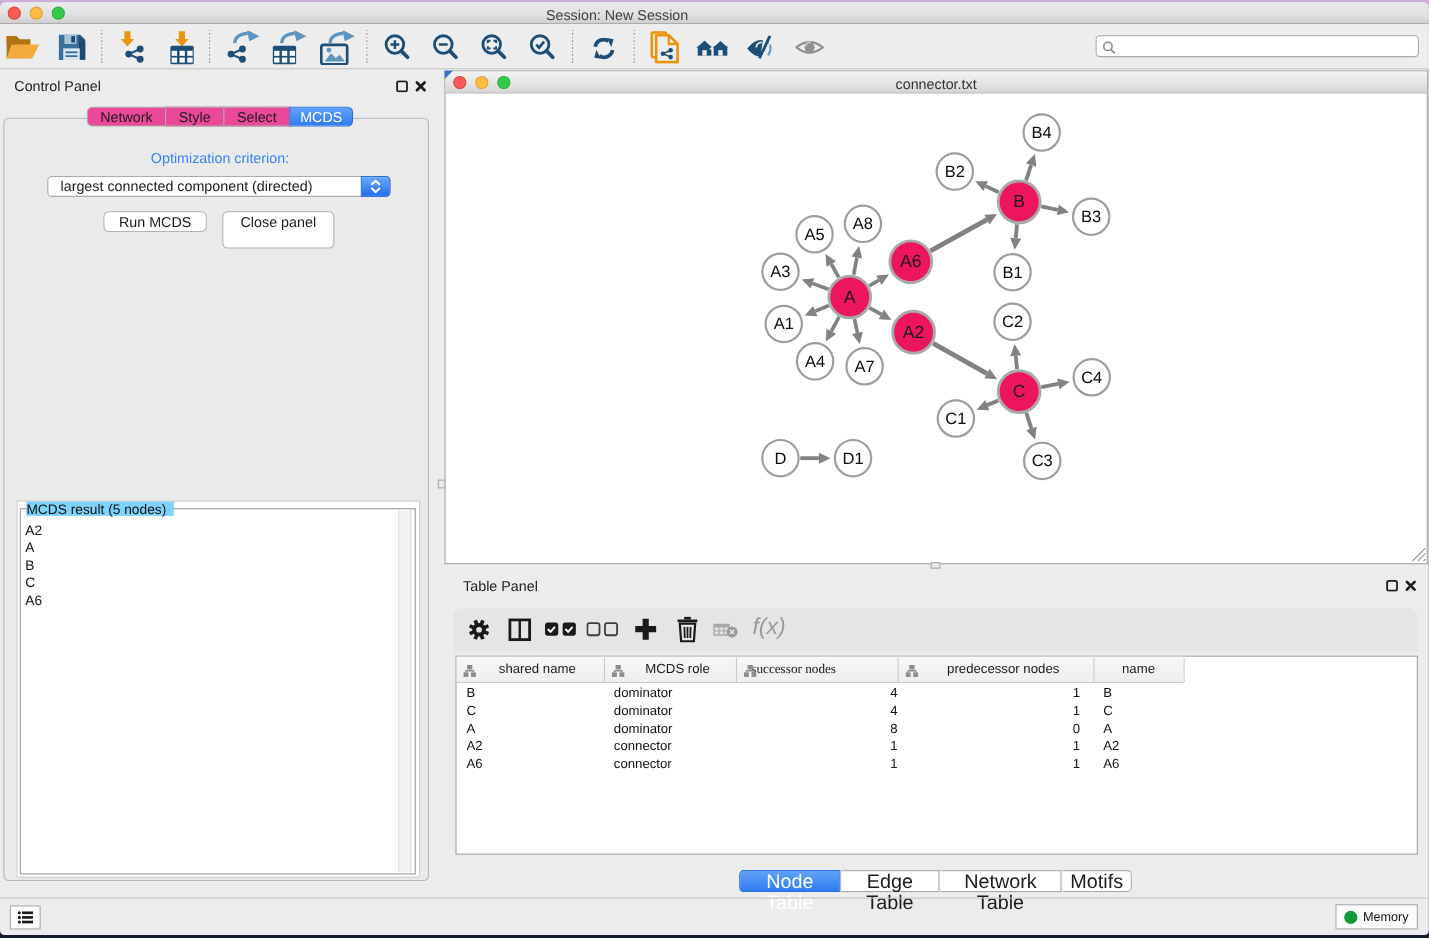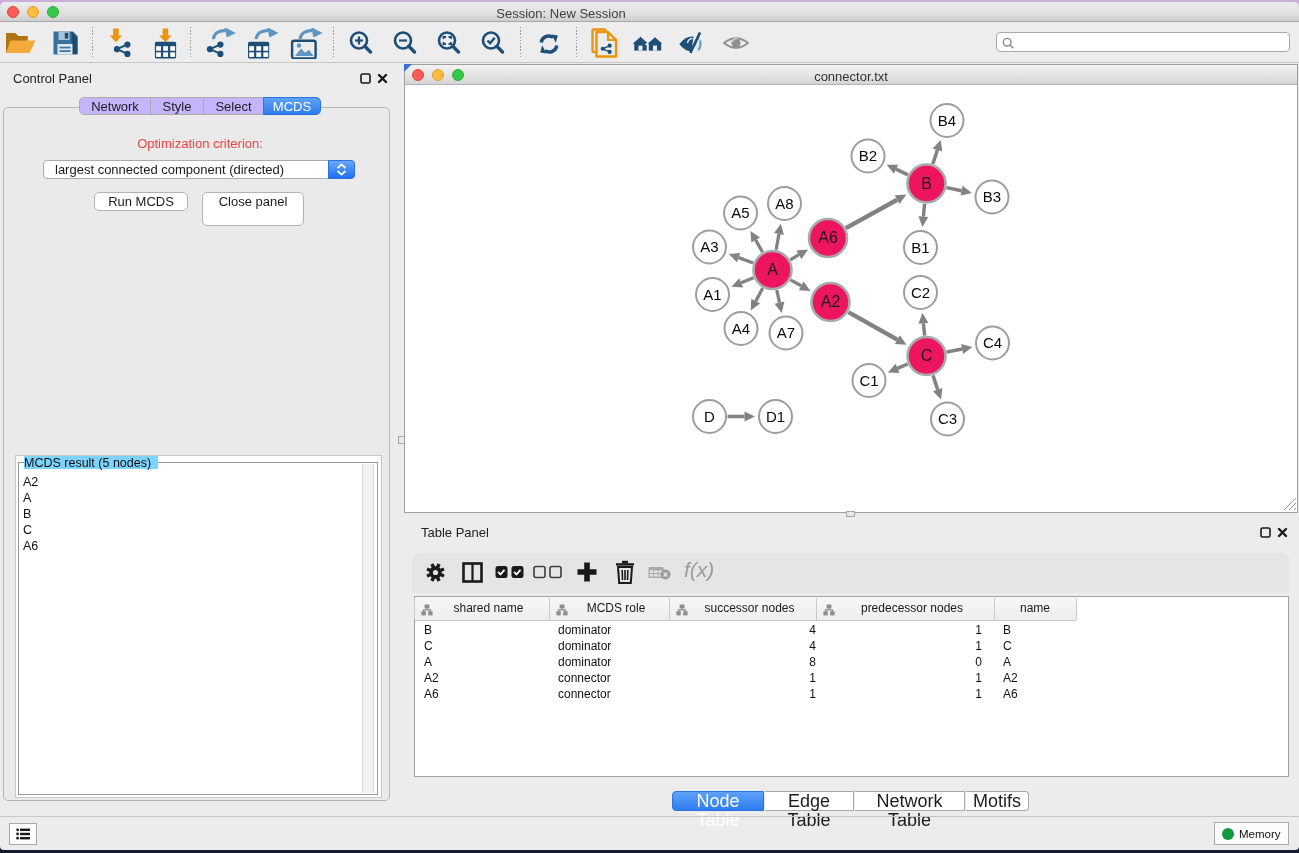--- a/index.html
+++ b/index.html
@@ -1,21 +1,21 @@
 <!DOCTYPE html>
 <html><head><meta charset="utf-8">
 <style>
 * { margin:0; padding:0; box-sizing:border-box; -webkit-font-smoothing:antialiased; }
 html,body { width:1299px; height:853px; overflow:hidden; }
 body { font-family:"Liberation Sans", sans-serif; position:relative;
   background:linear-gradient(180deg,#cdb0da 0,#c3a5d3 5px,#1a2135 5px,#161c2e 100%); }
 .abs { position:absolute; }
 svg { display:block; }
 .seg { position:absolute; top:97px; height:18px; line-height:17px; text-align:center;
-  font-size:13px; color:#1c1c1c; background:#c4b5fd; border:1px solid #acacac; }
+  font-size:13px; color:#1c1c1c; background:#ec4899; border:1px solid #acacac; }
 .btn { position:absolute; background:#fff; border:1px solid #b3b3b3; border-radius:5px;
   font-size:13px; color:#1c1c1c; text-align:center; line-height:17px; }
 .btab { position:absolute; top:791px; height:20px; background:#fff; border:1px solid #a9a9a9;
   font-size:18px; color:#1c1c1c; text-align:center; line-height:19px; }
 </style></head><body>
 <div class="abs" style="left:0;top:2px;width:1299px;height:848px;background:#ececec;border-radius:5px 5px 4px 4px;"></div>
 
 <div class="abs" style="left:0;top:2px;width:1299px;height:20px;border-radius:5px 5px 0 0;
   background:linear-gradient(180deg,#ececec 0,#e0e0e0 60%,#cfcfcf 100%);border-bottom:1px solid #a7a7a7;"></div>
 <div class="abs" style="left:7px;top:6px;width:12px;height:12px;border-radius:50%;background:#fc5b57;border:0.5px solid #e2433e;"></div>
@@ -162,21 +162,21 @@
   </svg>
 
 <div class="abs" style="left:3px;top:107px;width:387px;height:694px;background:#eaeaea;border:1px solid #b6b6b6;border-radius:5px;"></div>
 
 <div class="seg" style="left:79px;width:72px;border-radius:5px 0 0 5px;">Network</div>
 <div class="seg" style="left:150px;width:54px;">Style</div>
 <div class="seg" style="left:203px;width:61px;">Select</div>
 <div class="seg" style="left:263px;width:58px;border-radius:0 5px 5px 0;border-color:#2a72dd;
   background:linear-gradient(180deg,#5fa2f8 0,#2e7cf0 100%);color:#fff;">MCDS</div>
 
-<div class="abs" style="left:57px;top:136px;width:286px;text-align:center;font-size:13px;color:#ef4444;">Optimization criterion:</div>
+<div class="abs" style="left:57px;top:136px;width:286px;text-align:center;font-size:13px;color:#3b82f6;">Optimization criterion:</div>
 
 <div class="abs" style="left:43px;top:160px;width:312px;height:19px;background:#fff;border:1px solid #ababab;border-radius:4px;"></div>
 <div class="abs" style="left:328px;top:160px;width:27px;height:19px;border-radius:0 4px 4px 0;
   background:linear-gradient(180deg,#6aaaf9 0,#1f6ef2 100%);border:1px solid #2a72dd;"></div>
 <svg class="abs" style="left:335px;top:163px;" width="13" height="13" viewBox="0 0 13 13">
  <path d="M2.6 5 L6.5 1.4 L10.4 5" fill="none" stroke="#fff" stroke-width="1.8"></path>
  <path d="M2.6 8 L6.5 11.6 L10.4 8" fill="none" stroke="#fff" stroke-width="1.8"></path>
   </svg>
 <div class="abs" style="left:55px;top:162px;font-size:13px;color:#1a1a1a;">largest connected component (directed)</div>
 
@@ -360,21 +360,21 @@
     <path d="M6 4.5 v1.3 M2.6 7.2 v-1.4 h6.8 v1.4" fill="none" stroke="#8d8d8d" stroke-width="1.2"></path>
   </svg>
 <div class="abs" style="left:563px;top:601px;width:106px;text-align:center;font-size:12px;color:#1a1a1a;">MCDS role</div>
 <div class="abs" style="left:669px;top:598px;width:1px;height:22px;background:#c9c9c9;"></div>
 <svg class="abs" style="left:556px;top:604px;" width="12" height="12" viewBox="0 0 12 12">
     <rect x="3.6" y="0.5" width="4.8" height="4" fill="#8d8d8d"></rect>
     <rect x="0.4" y="7.2" width="4.4" height="4.2" fill="#8d8d8d"></rect>
     <rect x="7.2" y="7.2" width="4.4" height="4.2" fill="#8d8d8d"></rect>
     <path d="M6 4.5 v1.3 M2.6 7.2 v-1.4 h6.8 v1.4" fill="none" stroke="#8d8d8d" stroke-width="1.2"></path>
   </svg>
-<div class="abs" style="left:683px;top:601px;width:133px;text-align:center;font-size:12px;color:#1a1a1a;">successor nodes</div>
+<div class="abs" style="left:683px;top:601px;width:133px;text-align:left;font-size:12px;color:#1a1a1a;font-family:Liberation Serif, serif;">successor nodes</div>
 <div class="abs" style="left:816px;top:598px;width:1px;height:22px;background:#c9c9c9;"></div>
 <svg class="abs" style="left:676px;top:604px;" width="12" height="12" viewBox="0 0 12 12">
     <rect x="3.6" y="0.5" width="4.8" height="4" fill="#8d8d8d"></rect>
     <rect x="0.4" y="7.2" width="4.4" height="4.2" fill="#8d8d8d"></rect>
     <rect x="7.2" y="7.2" width="4.4" height="4.2" fill="#8d8d8d"></rect>
     <path d="M6 4.5 v1.3 M2.6 7.2 v-1.4 h6.8 v1.4" fill="none" stroke="#8d8d8d" stroke-width="1.2"></path>
   </svg>
 <div class="abs" style="left:830px;top:601px;width:164px;text-align:center;font-size:12px;color:#1a1a1a;">predecessor nodes</div>
 <div class="abs" style="left:994px;top:598px;width:1px;height:22px;background:#c9c9c9;"></div>
 <svg class="abs" style="left:823px;top:604px;" width="12" height="12" viewBox="0 0 12 12">

